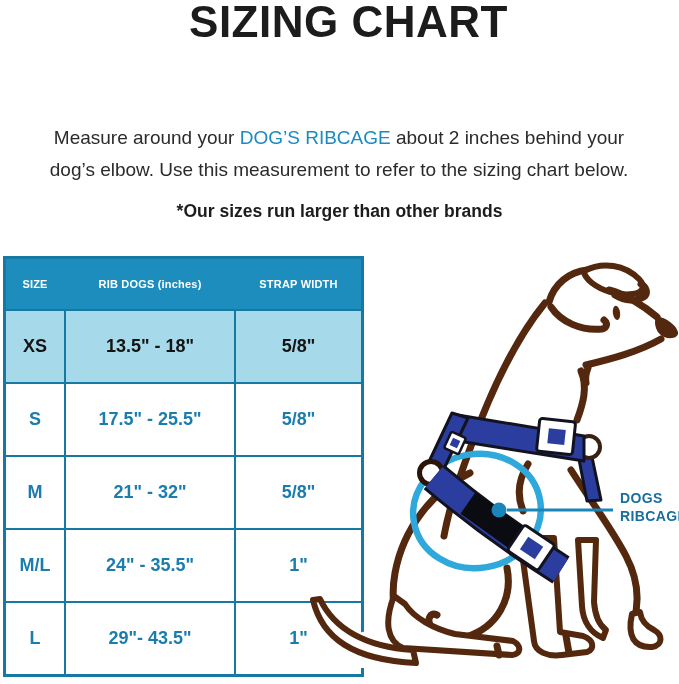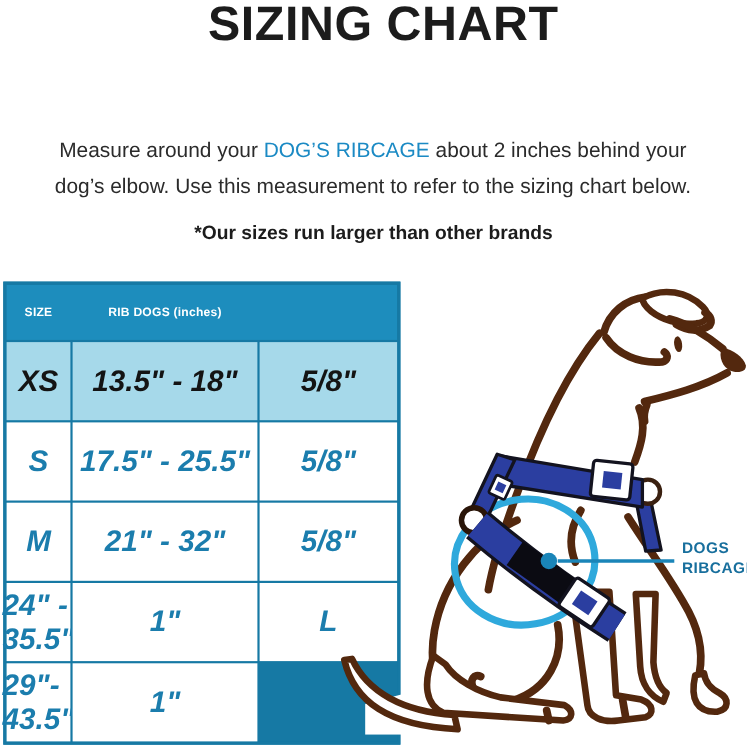--- a/index.html
+++ b/index.html
@@ -16,21 +16,21 @@
   .note{position:absolute;top:201px;left:0;width:100%;text-align:center;
         font-size:17.5px;font-weight:700;color:#1c1c1c;}
   
   .size-table{position:absolute;left:3px;top:256px;width:361px;height:421px;box-sizing:border-box;
               border:3px solid var(--table-border);background:var(--table-border);}
   .thead{display:grid;grid-template-columns:58px 168px 1fr;gap:2px;height:50px;background:var(--header-bg);}
   .th{display:flex;align-items:center;justify-content:center;color:#fff;font-weight:700;font-size:11px;letter-spacing:0.2px;}
   .tbody{display:grid;grid-template-columns:58px 168px 1fr;grid-template-rows:repeat(5,1fr);
          gap:2px;margin-top:2px;height:363px;background:var(--table-border);}
   .td{background:#fff;display:flex;align-items:center;justify-content:center;
-      font-weight:700;font-size:27px;color:var(--row-text);font-style:italic;}
+      font-weight:700;font-size:18px;color:var(--row-text);}
   .td.hl{background:var(--hl-row);color:#141414;}
   
   .dog-wrap{position:absolute;left:280px;top:244px;width:399px;height:424px;z-index:5;}
   .dog-line{stroke:var(--dog-outline);stroke-width:7;fill:none;stroke-linecap:round;stroke-linejoin:round;}
   .dog-fill{stroke:var(--dog-outline);stroke-width:6;fill:#fff;stroke-linecap:round;stroke-linejoin:round;}
   .harness-dark{fill:var(--harness-blue);stroke:var(--harness-dark);stroke-width:3;stroke-linejoin:round;}
   .ribcage-label{font-size:14px;font-weight:700;fill:var(--label-blue);letter-spacing:0.4px;}
 </style>
 </head>
 <body>
@@ -42,34 +42,36 @@
   </div>
 
   <p class="intro"><span>Measure around your </span><span class="hl">DOG’S RIBCAGE</span><span> about 2 inches behind your dog’s  elbow. Use this measurement to refer to the sizing chart below.</span></p>
 
   <div class="note">*Our sizes run larger than other brands</div>
 
   <div class="size-table">
     <div class="thead">
       <div class="th">SIZE</div>
       <div class="th">RIB DOGS (inches)</div>
+      <div class="th">STRAP WIDTH</div>
     </div>
     <div class="tbody">
       <div class="td hl">XS</div>
       <div class="td hl">13.5" - 18"</div>
       <div class="td hl">5/8"</div>
 
       <div class="td">S</div>
       <div class="td">17.5" - 25.5"</div>
       <div class="td">5/8"</div>
 
       <div class="td">M</div>
       <div class="td">21" - 32"</div>
       <div class="td">5/8"</div>
 
+      <div class="td">M/L</div>
       <div class="td">24" - 35.5"</div>
       <div class="td">1"</div>
 
       <div class="td">L</div>
       <div class="td">29"- 43.5"</div>
       <div class="td">1"</div>
     </div>
   </div>
 
   <div class="dog-wrap">

